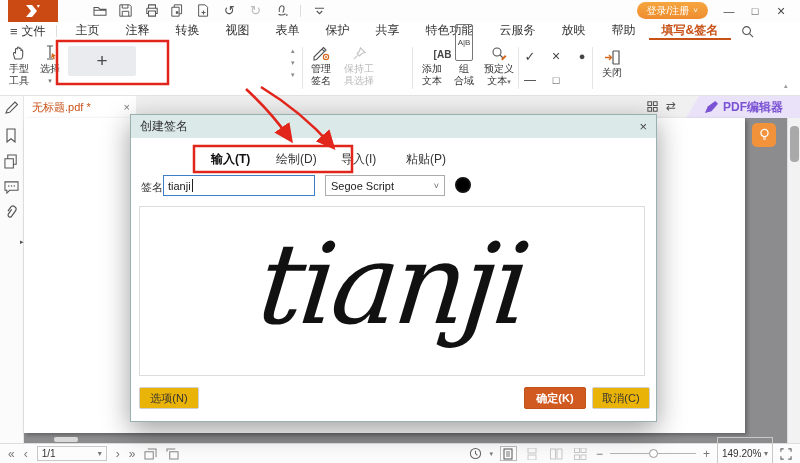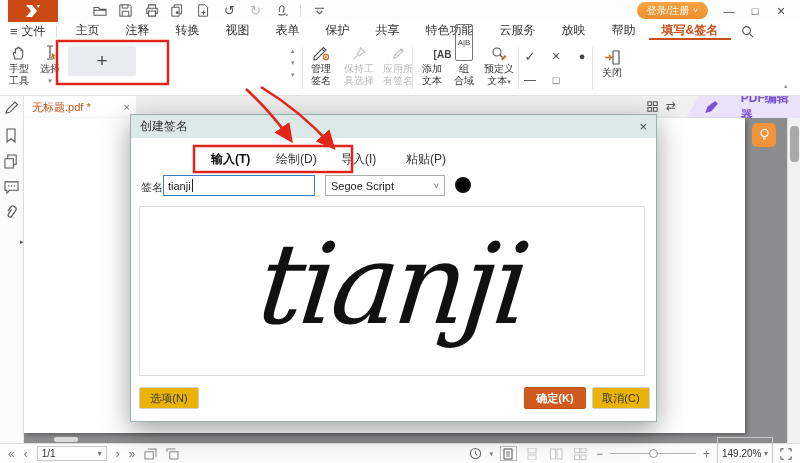--- a/index.html
+++ b/index.html
@@ -41,21 +41,21 @@
   .collapse-caret { position:absolute; left:784px; top:42px; font-size:7px; color:#999; }
   .icon-ab { font-size:10px; color:#444; letter-spacing:0; font-weight:bold;margin-left:21px; }
   .icon-abbox { font-size:8px; color:#444; border:1px solid #777; border-radius:2px; padding:12px 2px; line-height:11px; }
 
   
   .tabrow { position:absolute; left:0; top:96px; width:800px; height:22px; background:#f0f0f0; }
   .doctab { position:absolute; left:24px; top:0; width:112px; height:22px; background:#fff; display:flex; align-items:center; padding:0 6px 0 8px; }
   .doctab .dtname { color:#c75117; font-size:11px; flex:1; white-space:nowrap; overflow:hidden; }
   .doctab .dtclose { color:#777; font-size:11px; }
   .tr-icons { position:absolute; left:646px; top:3px; display:flex; gap:7px; align-items:center; color:#555; }
-  .badge { position:absolute; left:686px; top:0; width:114px; height:22px; background:#e9e2f8; clip-path:polygon(13px 0, 100% 0, 100% 100%, 0 100%); display:flex; align-items:center; gap:22px; padding-left:18px; }
+  .badge { position:absolute; left:686px; top:0; width:114px; height:22px; background:#e9e2f8; clip-path:polygon(13px 0, 100% 0, 100% 100%, 0 100%); display:flex; align-items:center; gap:4px; padding-left:18px; }
   .badge .btext { color:#7a52d3; font-size:12px; font-weight:bold; }
 
   
   .sidebar { position:absolute; left:0; top:96px; width:24px; height:347px; background:#fbfbfb; border-right:1px solid #e6e6e6; }
   .sbi { position:absolute; left:4px; width:16px; height:16px; }
   .sb-handle { position:absolute; left:20px; top:142px; font-size:7px; color:#555; }
 
   
   .main { position:absolute; left:24px; top:118px; width:776px; height:325px; background:#8c8c8e; }
   .page { position:absolute; left:0; top:0; width:721px; height:315px; background:#fff; box-shadow:2px 2px 4px rgba(0,0,0,.3); }
@@ -238,29 +238,20 @@
     </div>
     <div class="ritem grayed" style="left:339px;width:40px">
       <div class="ric">
         <svg width="15" height="15" viewBox="0 0 16 16">
             <path d="M9 2 l5 5 -3.5 1 -2.5 2.5 -2.5-2.5 2.5-2.5 z M6 10 l-4 4" fill="none" stroke="#c3c3c3" stroke-width="1.2"></path>
           </svg>
       </div>
       <div>保持工</div>
       <div>具选择</div>
     </div>
-    <div class="ritem grayed" style="left:380px;width:36px">
-      <div class="ric">
-        <svg width="15" height="15" viewBox="0 0 16 16">
-            <path d="M3 13 l1-3 7-7 2 2 -7 7 z M10 4 l2 2" fill="none" stroke="#c3c3c3" stroke-width="1.2"></path>
-          </svg>
-      </div>
-      <div>应用所</div>
-      <div>有签名</div>
-    </div>
 
     <div class="vsep" style="left:412px"></div>
 
     <div class="ritem" style="left:415px;width:34px">
       <div class="ric">
           <span class="icon-ab">[AB</span>
         </div>
       <div>添加</div>
       <div>文本</div>
     </div>

